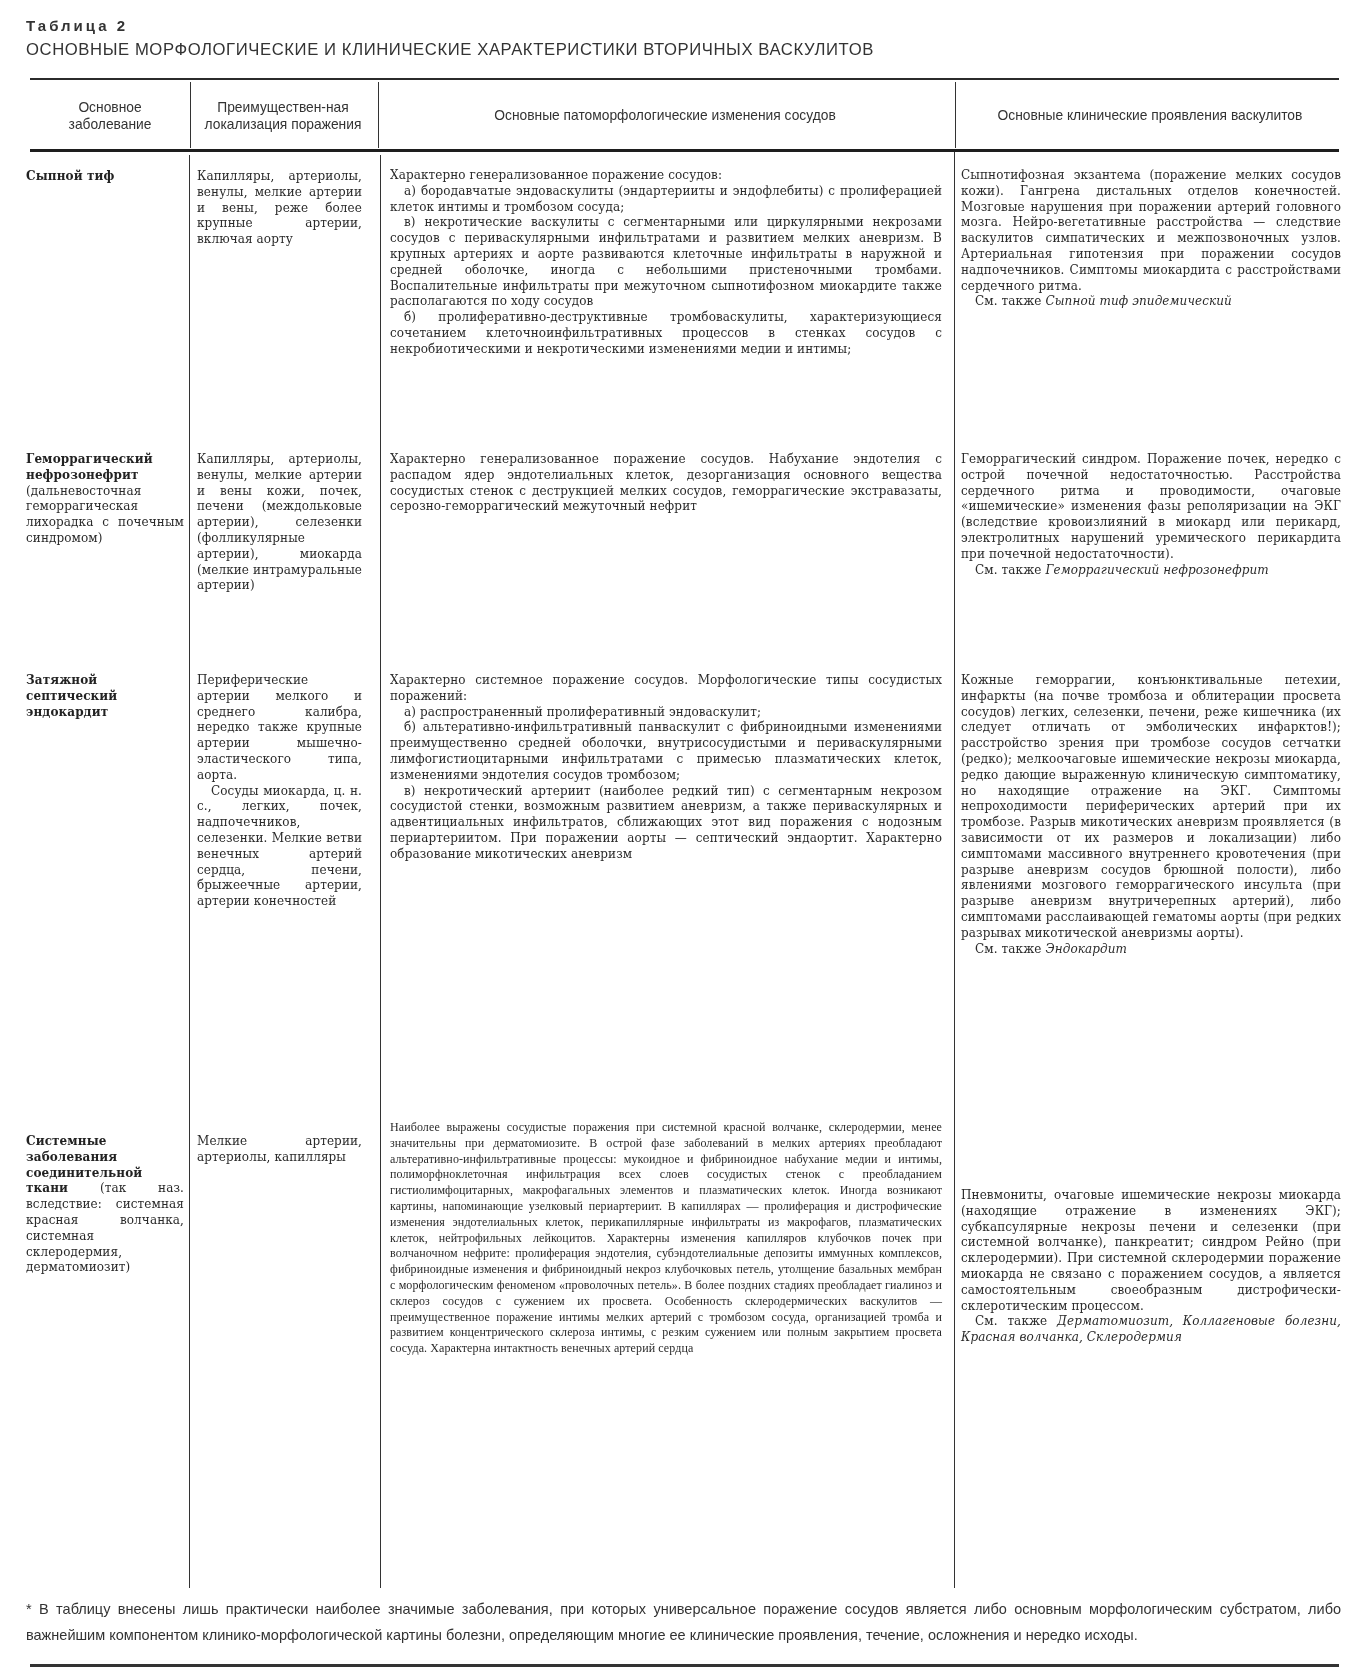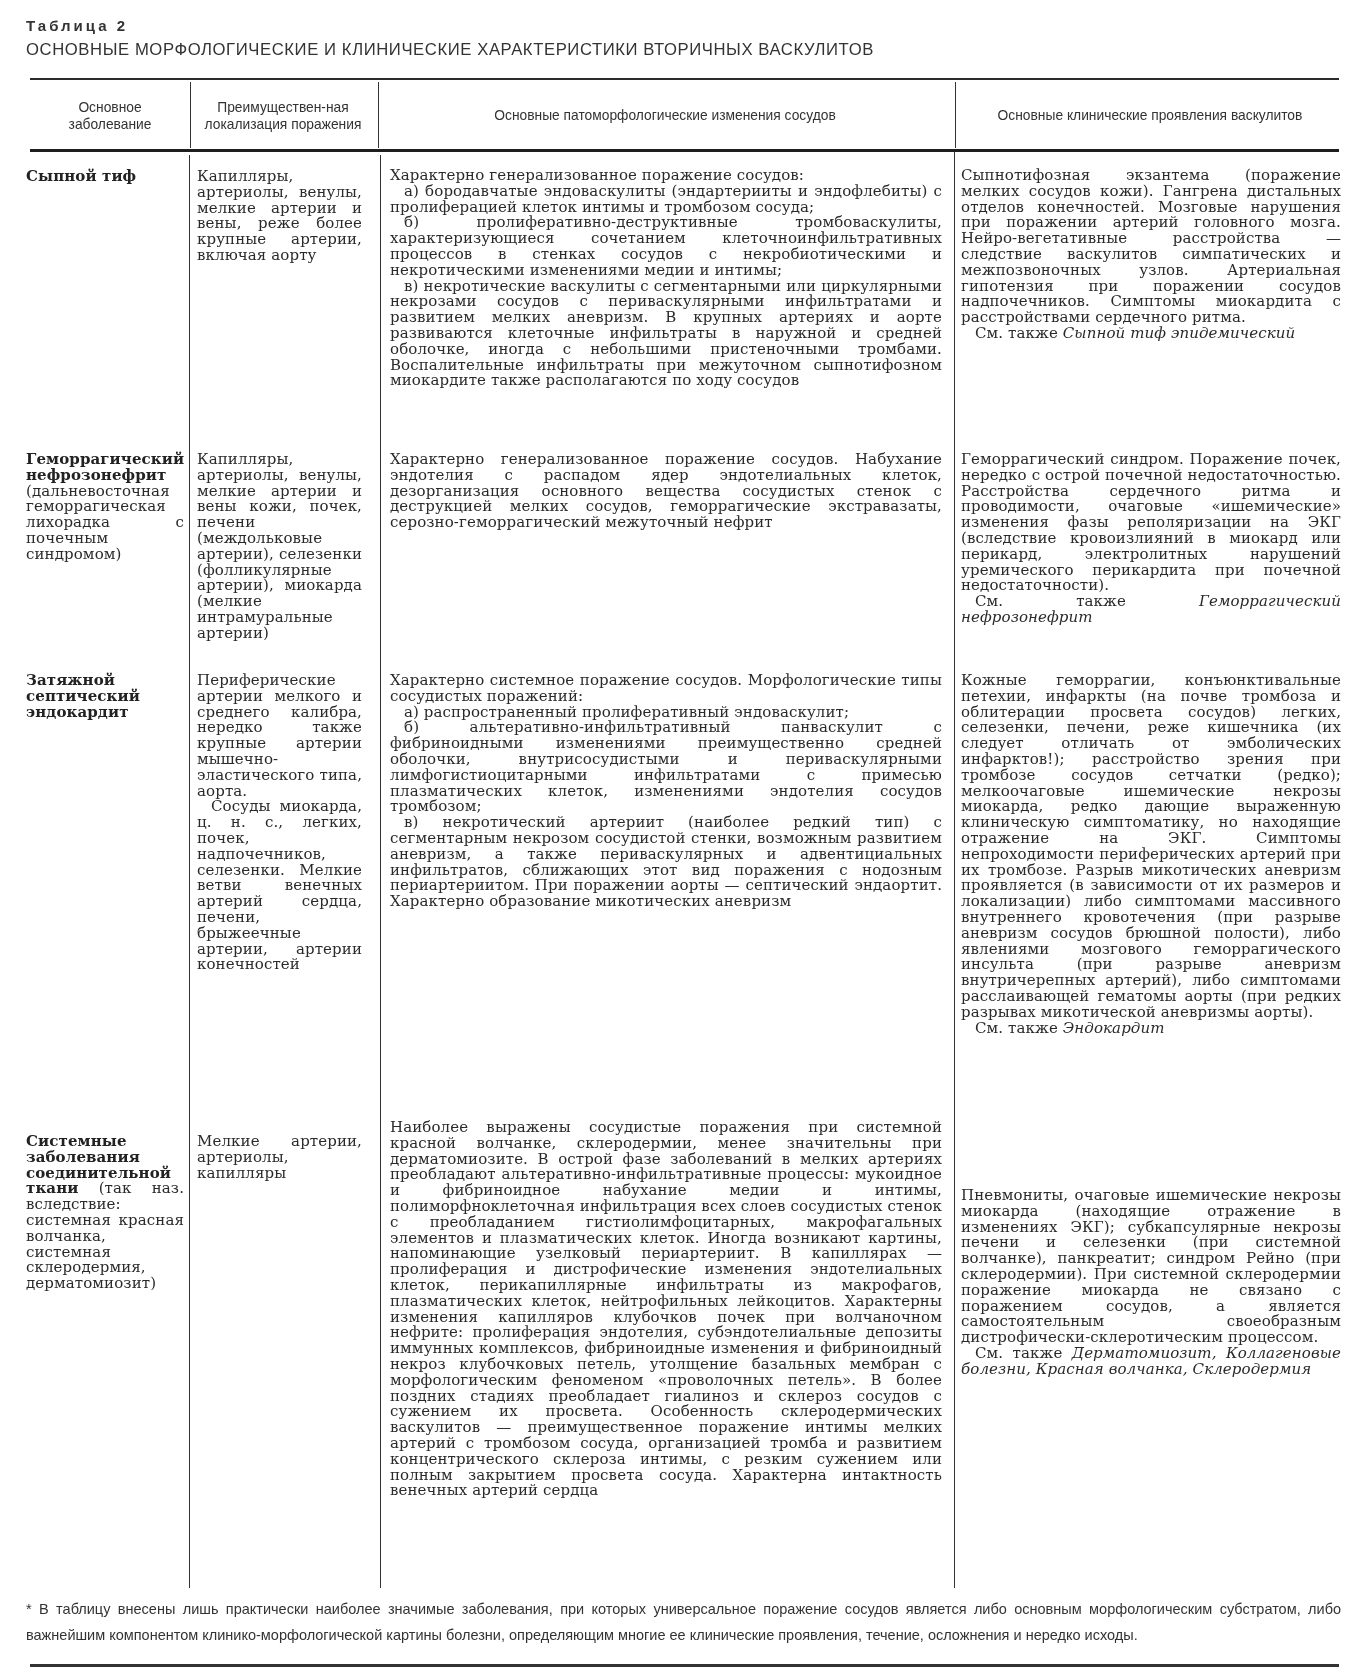--- a/index.html
+++ b/index.html
@@ -23,21 +23,21 @@
   .rule-bottom { position: absolute; left: 30px; width: 1309px; top: 1664px; height: 3px; background: #333; }
 
   .head-cell {
     position: absolute; top: 80px; height: 69px; display: flex; align-items: center; justify-content: center;
     text-align: center; font-family: "Liberation Sans", sans-serif; font-size: 15px; line-height: 17px; color: #333;
     transform: scaleX(0.92);
   }
   .vline { position: absolute; width: 1px; background: #333; }
 
   .cell {
-    position: absolute; font-size: 15px; line-height: 15.8px; text-align: justify;
+    position: absolute; font-size: 12px; line-height: 15.8px; text-align: justify;
     color: #2a2a2a; letter-spacing: 0.1px;
   }
   .cell p { margin: 0; }
   .cell p.ind { text-indent: 14px; }
   .disease b { font-weight: bold; color: #222; }
   .col1 { left: 26px; width: 158px; }
   .col2 { left: 197px; width: 165px; }
   .col3 { left: 390px; width: 552px; }
   .col4 { left: 961px; width: 380px; }
   i { font-style: italic; }
@@ -73,22 +73,22 @@
 
 <div class="cell col1 disease" style="top:169px;">
   <b>Сыпной тиф</b>
 </div>
 <div class="cell col2" style="top:169px;">
   <p>Капилляры, артериолы, венулы, мелкие артерии и вены, реже более крупные артерии, включая аорту</p>
 </div>
 <div class="cell col3" style="top:168px;">
   <p>Характерно генерализованное поражение сосудов:</p>
   <p class="ind">а) бородавчатые эндоваскулиты (эндартерииты и эндофлебиты) с пролиферацией клеток интимы и тромбозом сосуда;</p>
+  <p class="ind">в) некротические васкулиты с сегментарными или циркулярными некрозами сосудов с периваскулярными инфильтратами и развитием мелких аневризм. В крупных артериях и аорте развиваются клеточные инфильтраты в наружной и средней оболочке, иногда с небольшими пристеночными тромбами. Воспалительные инфильтраты при межуточном сыпнотифозном миокардите также располагаются по ходу сосудов</p>
   <p class="ind">б) пролиферативно-деструктивные тромбоваскулиты, характеризующиеся сочетанием клеточноинфильтративных процессов в стенках сосудов с некробиотическими и некротическими изменениями медии и интимы;</p>
-  <p class="ind">в) некротические васкулиты с сегментарными или циркулярными некрозами сосудов с периваскулярными инфильтратами и развитием мелких аневризм. В крупных артериях и аорте развиваются клеточные инфильтраты в наружной и средней оболочке, иногда с небольшими пристеночными тромбами. Воспалительные инфильтраты при межуточном сыпнотифозном миокардите также располагаются по ходу сосудов</p>
 </div>
 <div class="cell col4" style="top:168px;">
   <p>Сыпнотифозная экзантема (поражение мелких сосудов кожи). Гангрена дистальных отделов конечностей. Мозговые нарушения при поражении артерий головного мозга. Нейро-вегетативные расстройства — следствие васкулитов симпатических и межпозвоночных узлов. Артериальная гипотензия при поражении сосудов надпочечников. Симптомы миокардита с расстройствами сердечного ритма.</p>
   <p class="ind"><span>См. также</span> <i>Сыпной тиф эпидемический</i></p>
 </div>
 
 <div class="cell col1 disease" style="top:452px;">
   <b>Геморрагический нефрозонефрит</b> <span>(дальневосточная геморрагическая лихорадка с почечным синдромом)</span>
 </div>
 <div class="cell col2" style="top:452px;">
@@ -119,21 +119,21 @@
   <p>Кожные геморрагии, конъюнктивальные петехии, инфаркты (на почве тромбоза и облитерации просвета сосудов) легких, селезенки, печени, реже кишечника (их следует отличать от эмболических инфарктов!); расстройство зрения при тромбозе сосудов сетчатки (редко); мелкоочаговые ишемические некрозы миокарда, редко дающие выраженную клиническую симптоматику, но находящие отражение на ЭКГ. Симптомы непроходимости периферических артерий при их тромбозе. Разрыв микотических аневризм проявляется (в зависимости от их размеров и локализации) либо симптомами массивного внутреннего кровотечения (при разрыве аневризм сосудов брюшной полости), либо явлениями мозгового геморрагического инсульта (при разрыве аневризм внутричерепных артерий), либо симптомами расслаивающей гематомы аорты (при редких разрывах микотической аневризмы аорты).</p>
   <p class="ind"><span>См. также</span> <i>Эндокардит</i></p>
 </div>
 
 <div class="cell col1 disease" style="top:1134px;">
   <b>Системные заболевания соединительной ткани</b> <span>(так наз. вследствие: системная красная волчанка, системная склеродермия, дерматомиозит)</span>
 </div>
 <div class="cell col2" style="top:1134px;">
   <p>Мелкие артерии, артериолы, капилляры</p>
 </div>
-<div class="cell col3" style="top:1120px;">
+<div class="cell col3" style="top:1120px;font-family:Liberation Serif, serif;">
   <p>Наиболее выражены сосудистые поражения при системной красной волчанке, склеродермии, менее значительны при дерматомиозите. В острой фазе заболеваний в мелких артериях преобладают альтеративно-инфильтративные процессы: мукоидное и фибриноидное набухание медии и интимы, полиморфноклеточная инфильтрация всех слоев сосудистых стенок с преобладанием гистиолимфоцитарных, макрофагальных элементов и плазматических клеток. Иногда возникают картины, напоминающие узелковый периартериит. В капиллярах — пролиферация и дистрофические изменения эндотелиальных клеток, перикапиллярные инфильтраты из макрофагов, плазматических клеток, нейтрофильных лейкоцитов. Характерны изменения капилляров клубочков почек при волчаночном нефрите: пролиферация эндотелия, субэндотелиальные депозиты иммунных комплексов, фибриноидные изменения и фибриноидный некроз клубочковых петель, утолщение базальных мембран с морфологическим феноменом «проволочных петель». В более поздних стадиях преобладает гиалиноз и склероз сосудов с сужением их просвета. Особенность склеродермических васкулитов — преимущественное поражение интимы мелких артерий с тромбозом сосуда, организацией тромба и развитием концентрического склероза интимы, с резким сужением или полным закрытием просвета сосуда. Характерна интактность венечных артерий сердца</p>
 </div>
 <div class="cell col4" style="top:1188px;">
   <p>Пневмониты, очаговые ишемические некрозы миокарда (находящие отражение в изменениях ЭКГ); субкапсулярные некрозы печени и селезенки (при системной волчанке), панкреатит; синдром Рейно (при склеродермии). При системной склеродермии поражение миокарда не связано с поражением сосудов, а является самостоятельным своеобразным дистрофически-склеротическим процессом.</p>
   <p class="ind"><span>См. также</span> <i>Дерматомиозит, Коллагеновые болезни, Красная волчанка, Склеродермия</i></p>
 </div>
 
 <div class="footnote">* В таблицу внесены лишь практически наиболее значимые заболевания, при которых универсальное поражение сосудов является либо основным морфологическим субстратом, либо важнейшим компонентом клинико-морфологической картины болезни, определяющим многие ее клинические проявления, течение, осложнения и нередко исходы.</div>
 
 <div class="rule-bottom"></div>

